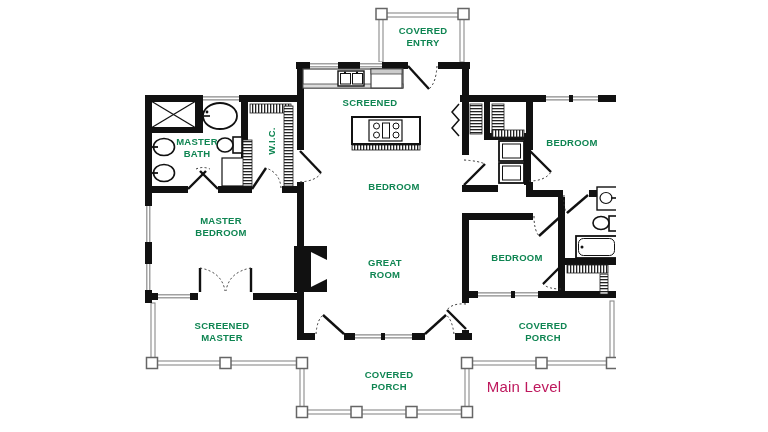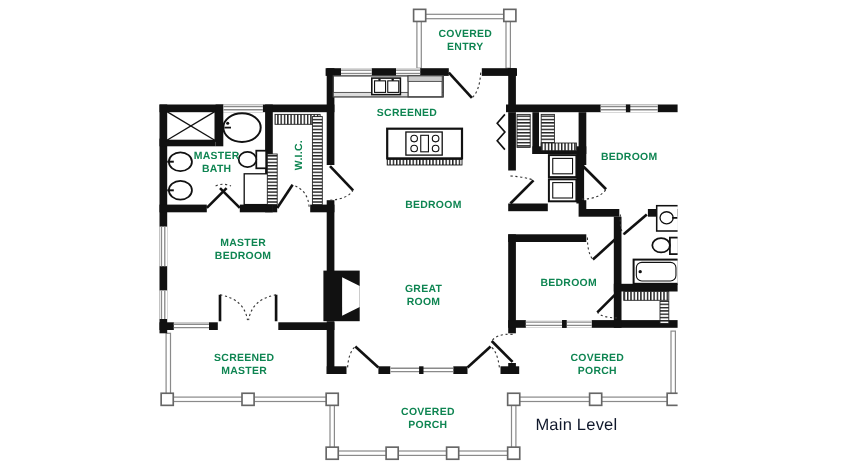--- a/index.html
+++ b/index.html
@@ -3,21 +3,21 @@
 <meta charset="utf-8">
 <style>
   html,body{margin:0;padding:0;background:#fff;}
   .plan{position:relative;width:616px;height:432px;background:#fff;overflow:hidden;
         font-family:"Liberation Sans",sans-serif;}
   .plan svg{position:absolute;left:0;top:0;}
   .lbl{position:absolute;transform:translate(-50%,-50%);
        font:bold 9.5px/1.22 "Liberation Sans",sans-serif;
        color:#0f8552;text-align:center;white-space:pre-line;letter-spacing:.25px;}
   .lbl--vert{transform:translate(-50%,-50%) rotate(-90deg);}
-  .lbl--level{font:400 15px "Liberation Sans",sans-serif;color:#0f172a;
+  .lbl--level{font:400 15px "Liberation Sans",sans-serif;color:#be185d;
               letter-spacing:.2px;white-space:nowrap;}
 </style>
 </head>
 <body>
 
 <div class="plan">
 <svg width="768" height="432" viewBox="0 0 768 432">
   <defs>
     <pattern id="hatchV" width="3" height="10" patternUnits="userSpaceOnUse">
       <rect width="3" height="10" fill="#fff"></rect>

